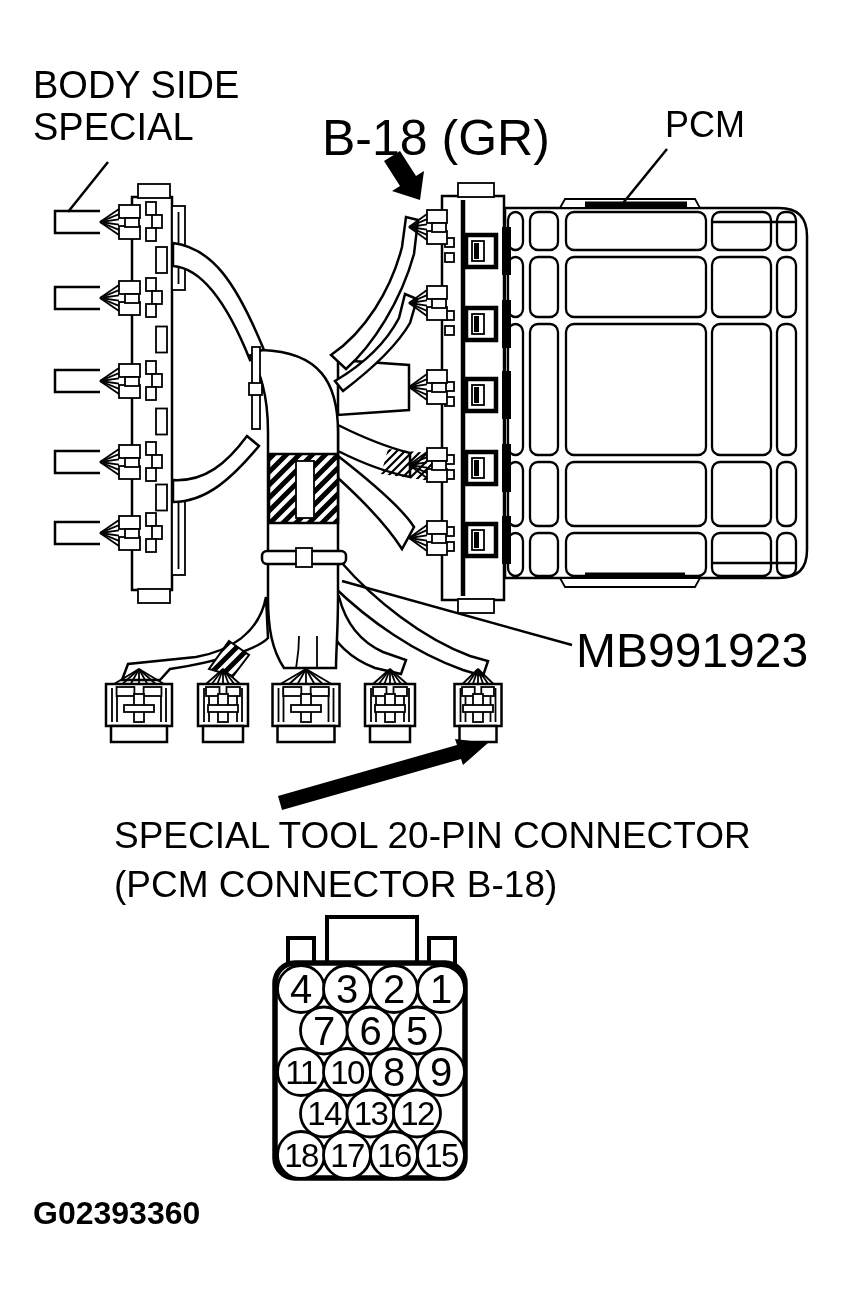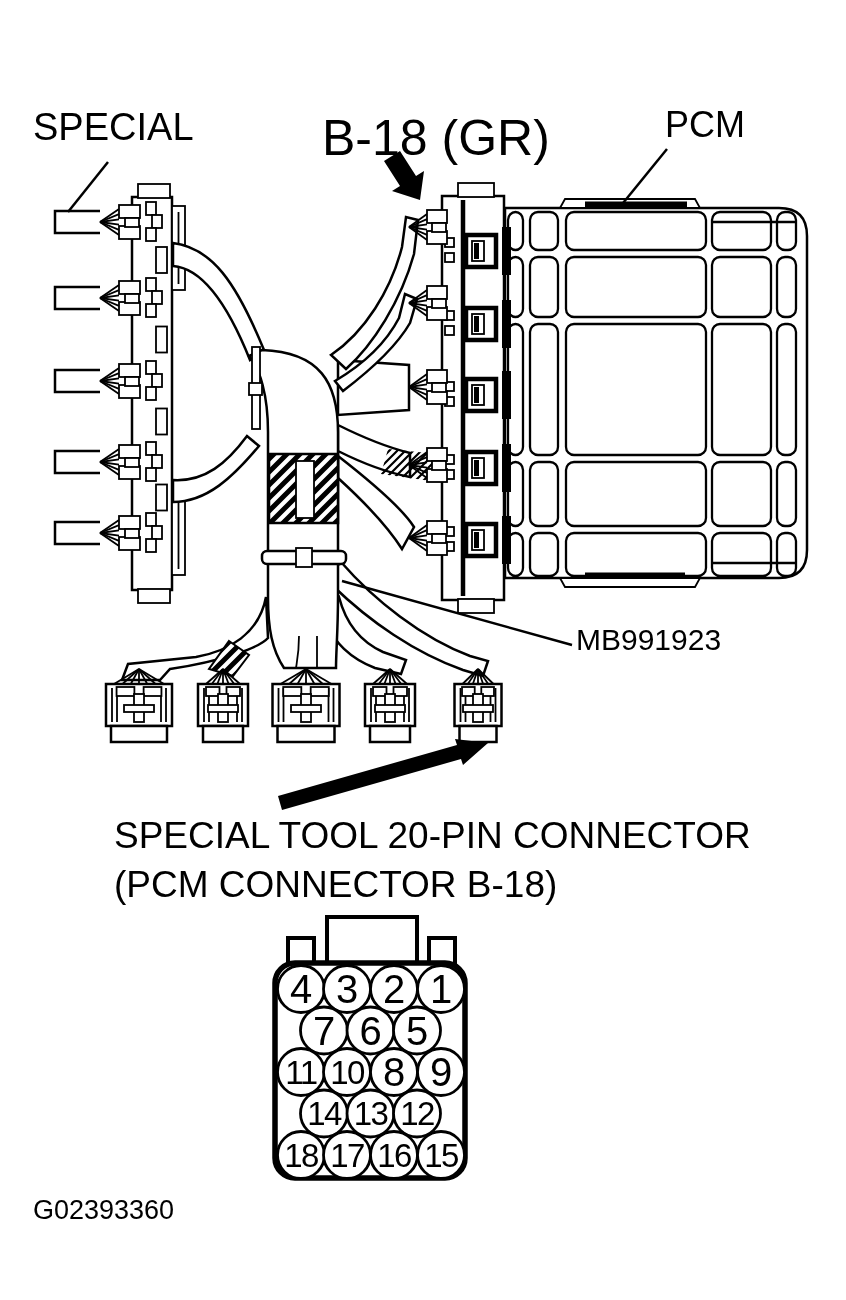--- a/index.html
+++ b/index.html
@@ -3,23 +3,23 @@
 <meta charset="utf-8">
 <style>
   html,body{margin:0;padding:0;background:#fff;}
   .stage{position:relative;width:846px;height:1300px;background:#fff;overflow:hidden;
          font-family:"Liberation Sans",sans-serif;color:#000;}
   .stage svg{position:absolute;left:0;top:0;}
   .lbl{position:absolute;white-space:pre;color:#000;}
   #lbl-harness{left:33px;top:64px;font-size:38px;line-height:42px;}
   #lbl-b18{left:322px;top:109px;font-size:50px;}
   #lbl-pcm{left:665px;top:104px;font-size:36px;}
-  #lbl-mb{left:576px;top:623px;font-size:30px;}
+  #lbl-mb{left:576px;top:623px;font-size:48px;}
   #lbl-caption{left:114px;top:811px;font-size:37px;line-height:49px;}
-  #lbl-figid{left:33px;top:1195px;font-size:27px;font-weight:400;}
+  #lbl-figid{left:33px;top:1195px;font-size:32px;font-weight:700;}
   
   .w{fill:#fff;stroke:#000;stroke-width:2.5;}
   .ln{fill:none;stroke:#000;stroke-width:2.5;}
   .t{stroke-width:1.8;}
   .thick{stroke-width:4.5;}
   .blk{fill:#000;stroke:none;}
   .cell{fill:none;stroke:#000;stroke-width:2.3;}
   .bar{stroke:#000;stroke-width:7;fill:none;}
   .tab{fill:#fff;stroke:#000;stroke-width:4;}
   .shell{fill:#fff;stroke:#000;stroke-width:5.5;}
@@ -416,20 +416,20 @@
           <text x="370.5" y="1113.5" dy="0.36em" class="pin-num two">13</text>
           <text x="417" y="1113.5" dy="0.36em" class="pin-num two">12</text>
           <text x="301" y="1155" dy="0.36em" class="pin-num two">18</text>
           <text x="347" y="1155" dy="0.36em" class="pin-num two">17</text>
           <text x="394" y="1155" dy="0.36em" class="pin-num two">16</text>
           <text x="441" y="1155" dy="0.36em" class="pin-num two">15</text>
         </g>
   </g>
 </svg>
 
-<div id="lbl-harness" class="lbl"><br><span>SPECIAL</span></div>
+<div id="lbl-harness" class="lbl"><span>BODY SIDE</span><br><span>SPECIAL</span></div>
 <div id="lbl-b18" class="lbl">B-18 (GR)</div>
 <div id="lbl-pcm" class="lbl">PCM</div>
 <div id="lbl-mb" class="lbl">MB991923</div>
 <div id="lbl-caption" class="lbl"><span>SPECIAL TOOL 20-PIN CONNECTOR</span><br><span>(PCM CONNECTOR B-18)</span></div>
 <div id="lbl-figid" class="lbl">G02393360</div>
 
 </div>
 
 </body></html>

